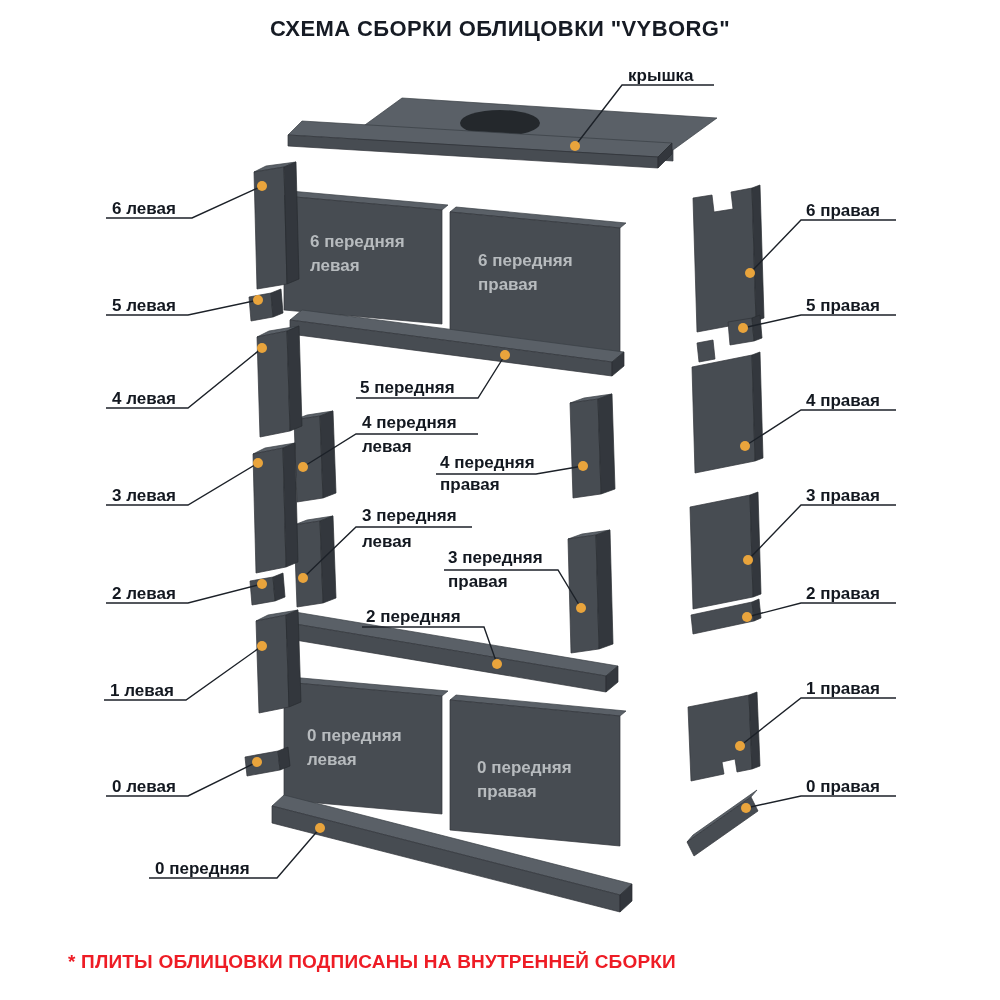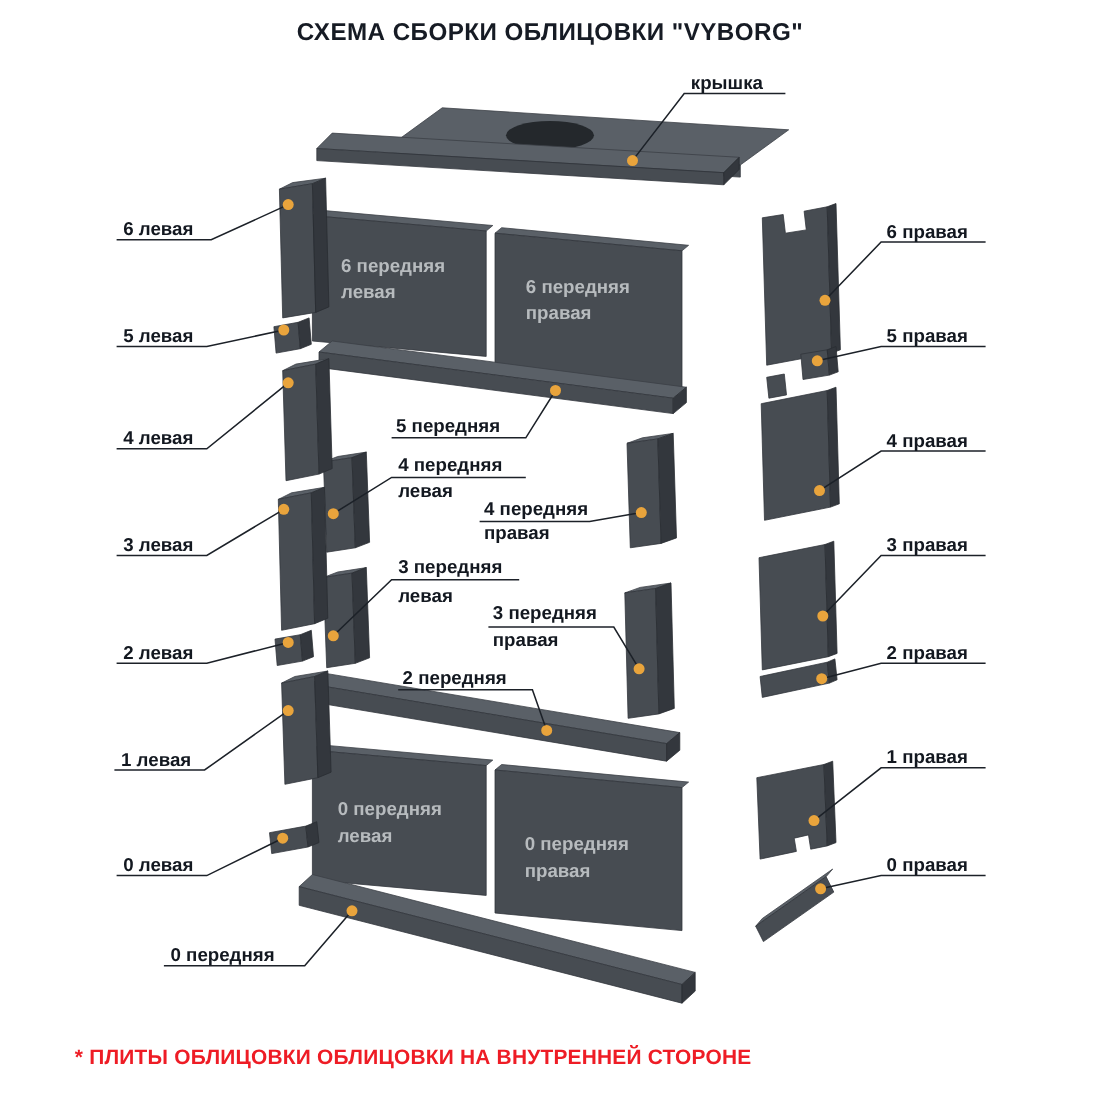--- a/index.html
+++ b/index.html
@@ -252,13 +252,13 @@
     <text class="plbl" x="310" y="271">левая</text>
     <text class="plbl" x="478" y="266">6 передняя</text>
     <text class="plbl" x="478" y="290">правая</text>
     <text class="plbl" x="307" y="741">0 передняя</text>
     <text class="plbl" x="307" y="765">левая</text>
     <text class="plbl" x="477" y="773">0 передняя</text>
     <text class="plbl" x="477" y="797">правая</text>
   </g>
 </svg>
 
-<div class="footnote">* ПЛИТЫ ОБЛИЦОВКИ ОБЛИЦОВКИ НА ВНУТРЕННЕЙ СТОРОНЕ</div>
+<div class="footnote">* ПЛИТЫ ОБЛИЦОВКИ ПОДПИСАНЫ НА ВНУТРЕННЕЙ СБОРКИ</div>
 
 </body></html>

